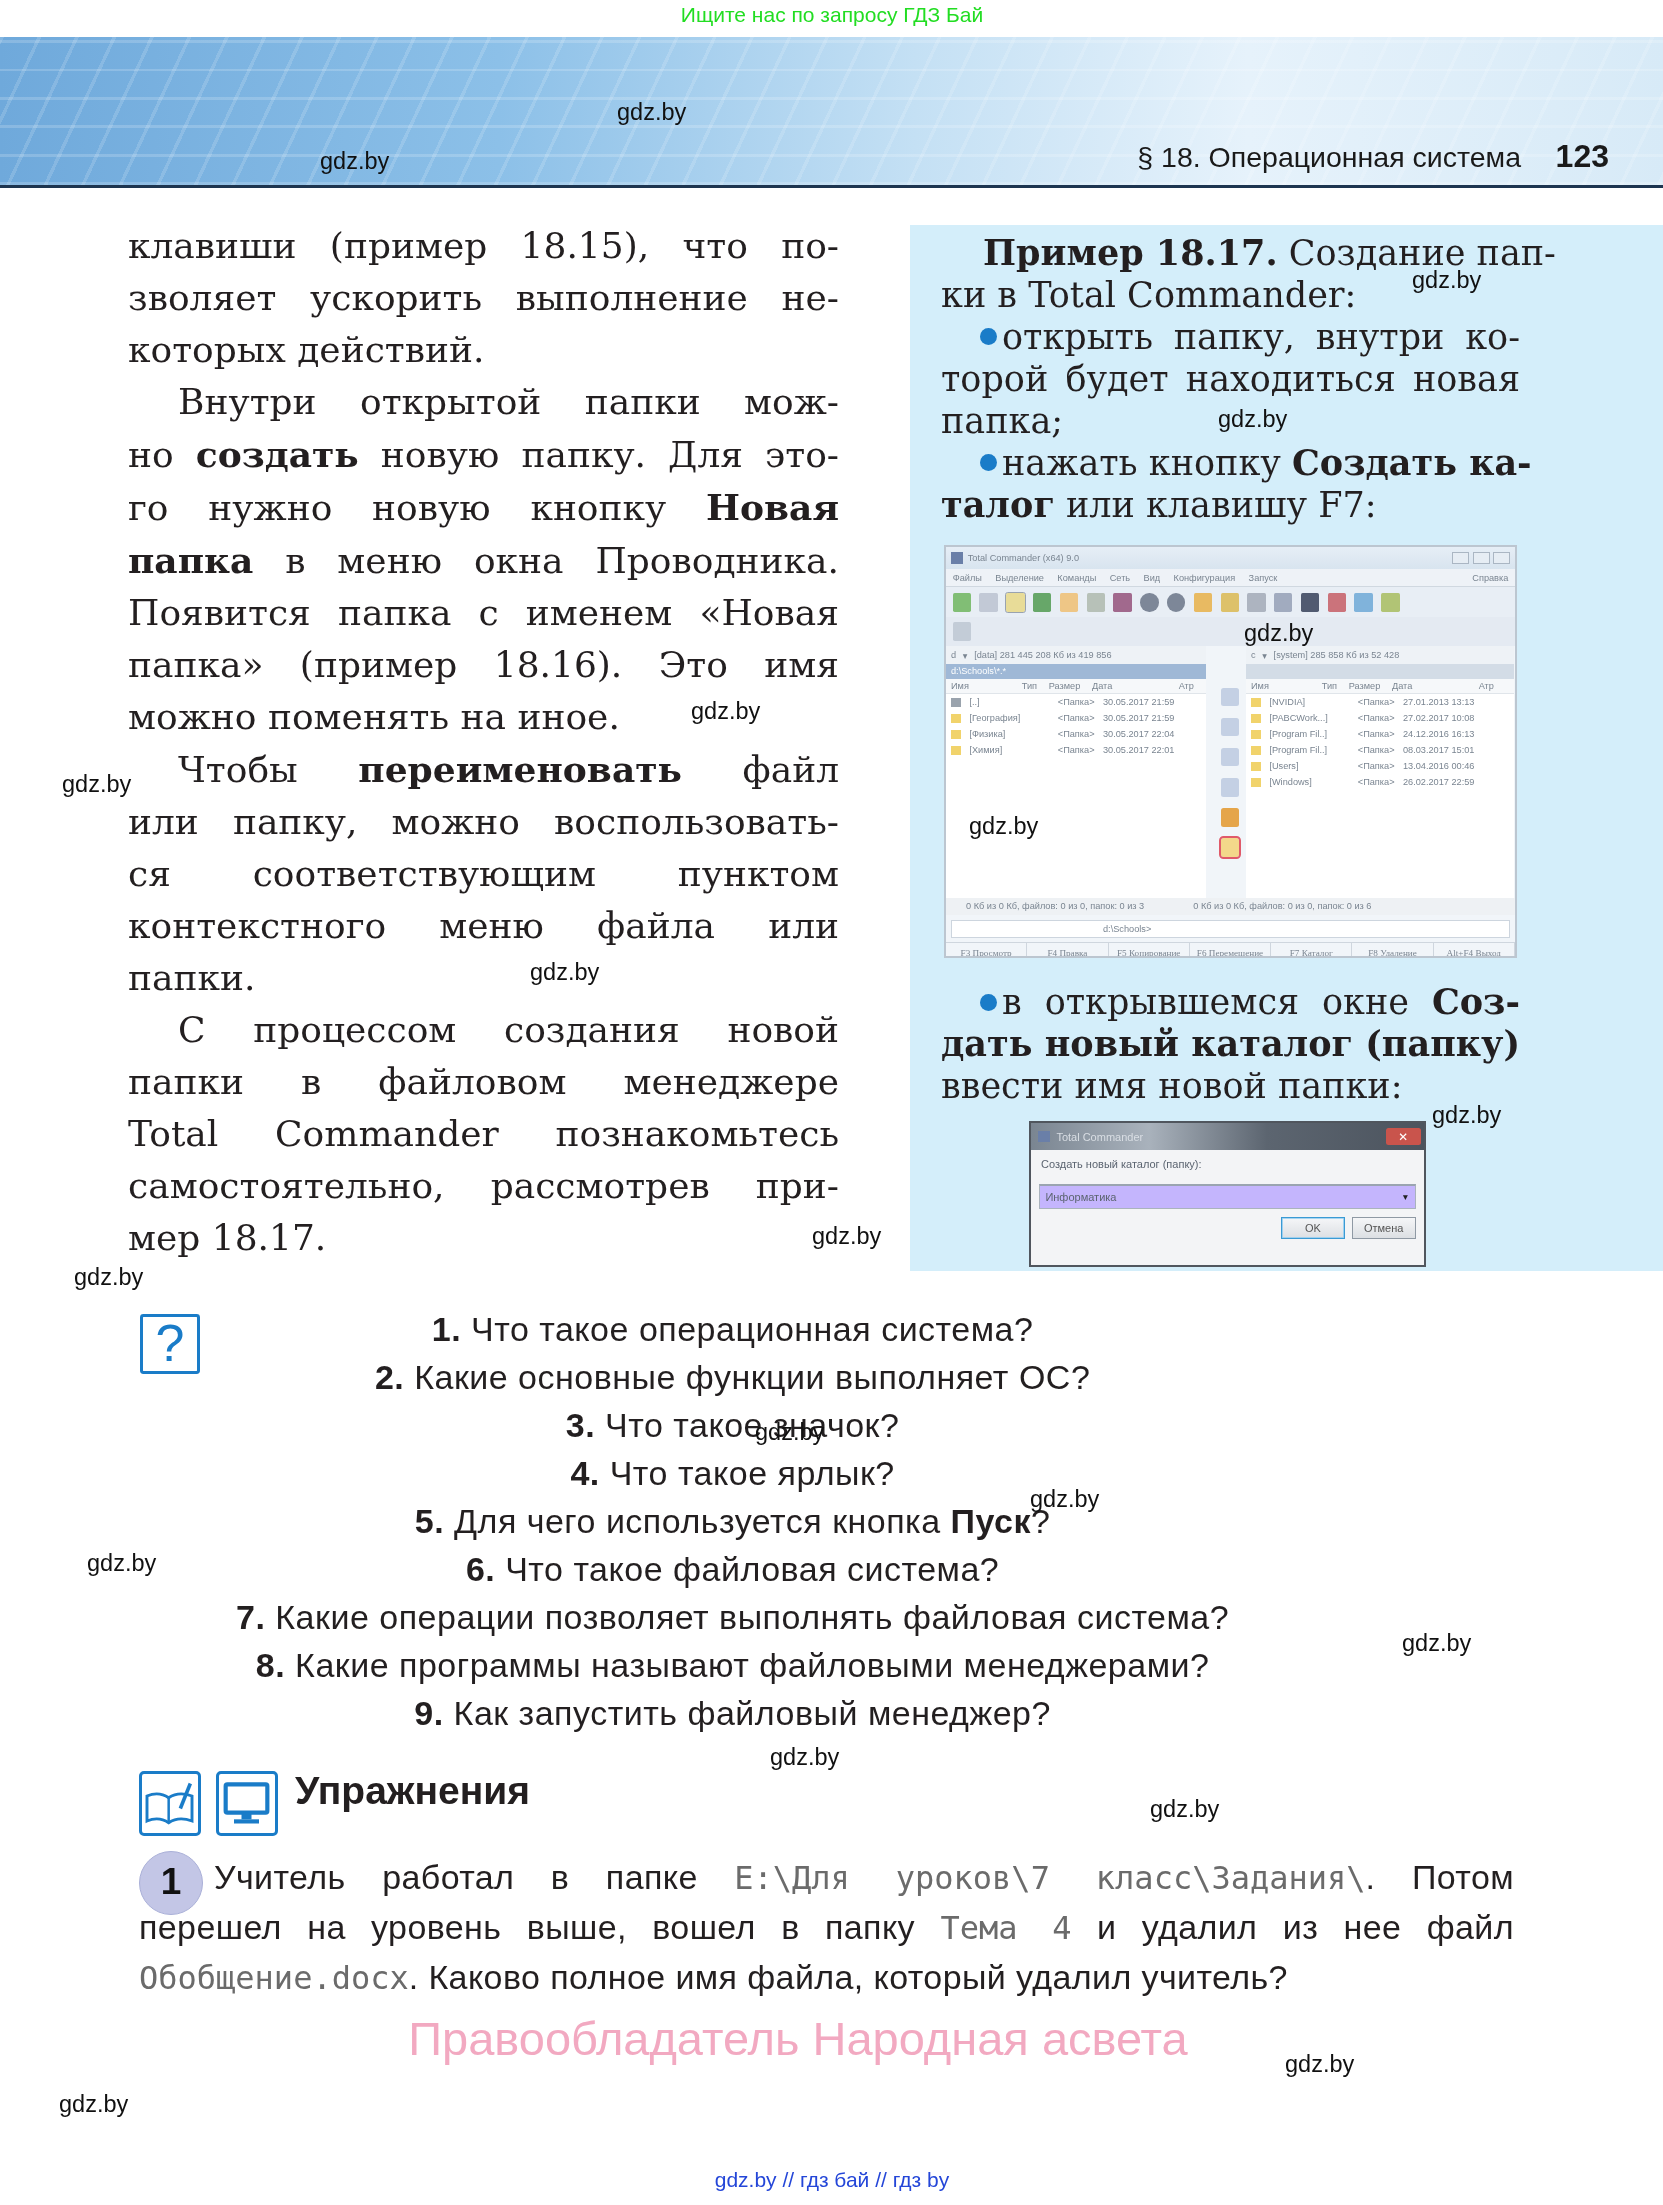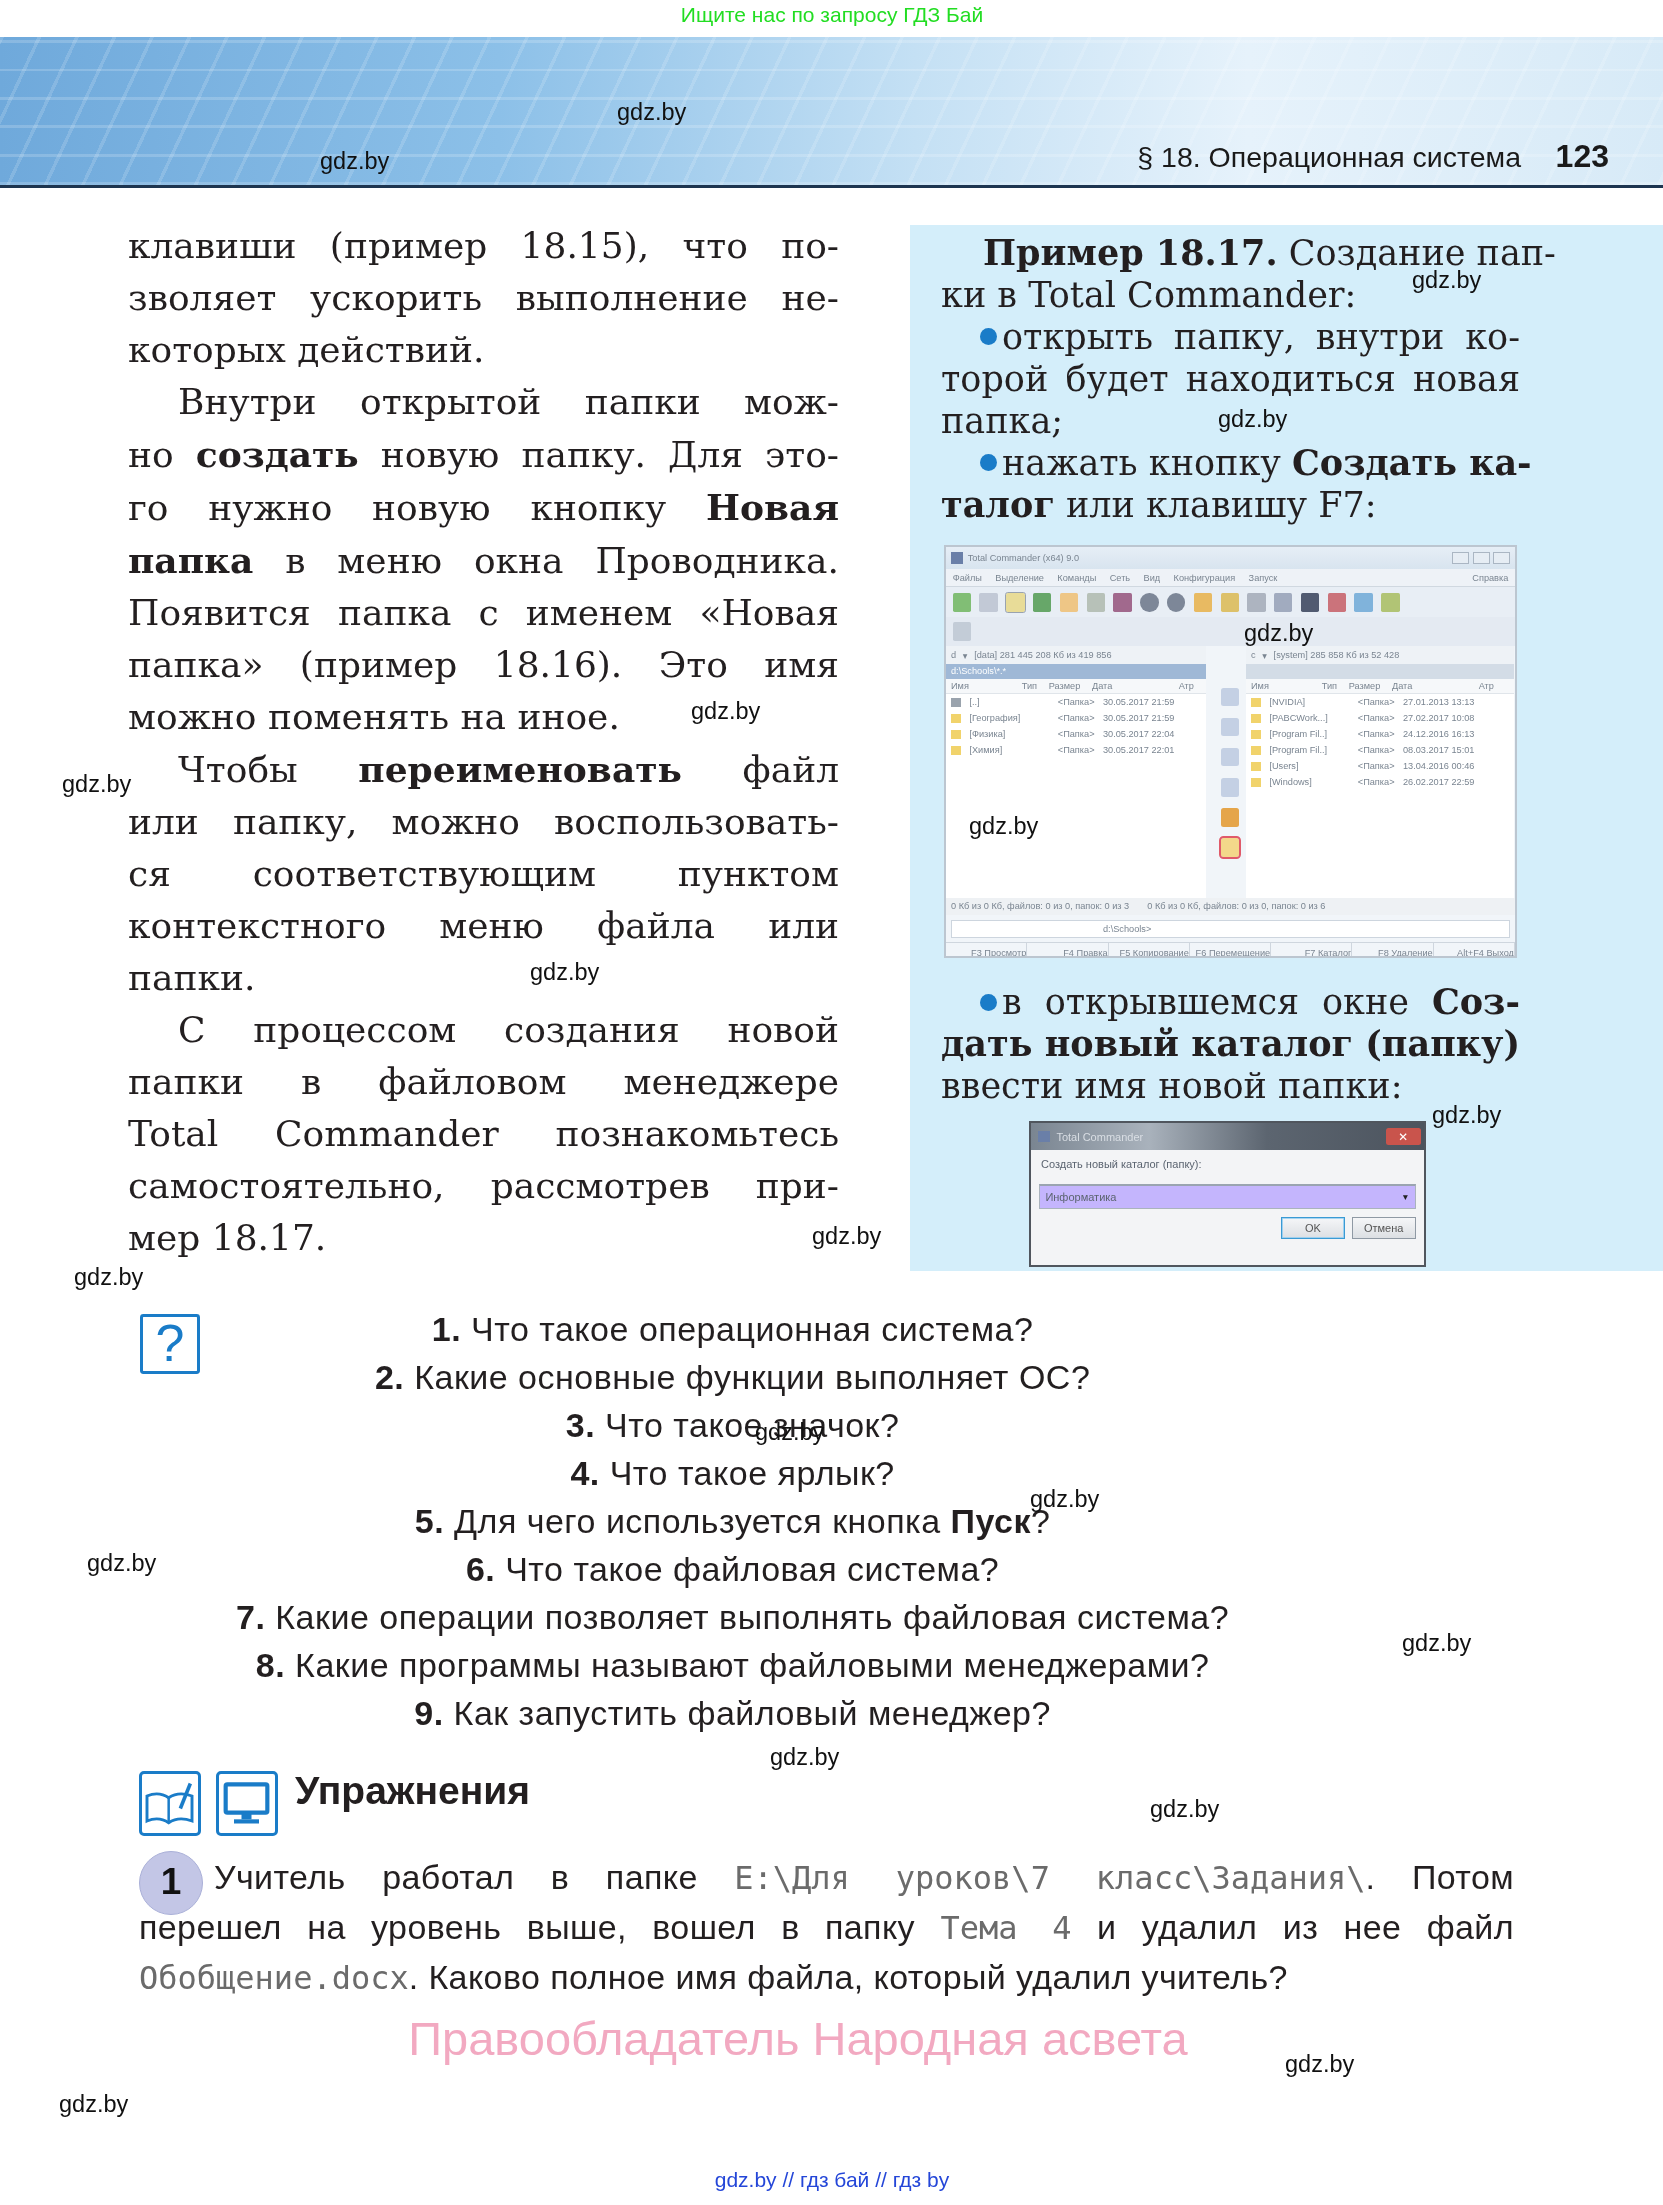--- a/index.html
+++ b/index.html
@@ -56,24 +56,24 @@
   .tc-drive { height: 18.4px; background: #eef2f6; display: flex; align-items: center; gap: 6.7px; padding-left: 5px; }
   .tc-path { height: 15px; background: #9fb8d6; color: #fff; padding-left: 5px; line-height: 15px; }
   .tc-path.inactive { background: #d3dce6; color: #7a8591; }
   .tc-colhdr { height: 15px; display: flex; gap: 11.7px; padding-left: 5px; background: #f6f8fa; border-bottom: 0.8px solid #e0e5ea; line-height: 15px; }
   .tc-row { height: 16px; display: flex; gap: 8.4px; padding-left: 5px; line-height: 16px; white-space: nowrap; }
   .tc-folder { width: 10px; height: 9.2px; background: #f1d36b; margin-top: 3.4px; flex: none; }
   .tc-row .n { width: 80px; overflow: hidden; }
   .tc-side { position: absolute; left: 267px; top: 42px; width: 34px; display: flex; flex-direction: column; gap: 11.7px; align-items: center; }
   .tc-side span { width: 18.4px; height: 18.4px; background: #c4d0e4; border-radius: 2.5px; display: block; }
   .tc-side span.hl { outline: 2.5px solid #e05a6a; background: #f3d88a; }
-  .tc-status { height: 17px; display: flex; background: #eef1f4; line-height: 17px; padding-left: 5px; gap: 68px; }
+  .tc-status { height: 17px; display: flex; background: #eef1f4; line-height: 17px; padding-left: 20px; gap: 99px; }
   .tc-cmd { height: 18.4px; background: #fff; border: 0.8px solid #cdd5de; margin: 5px 5px 0 5px; line-height: 17px; padding-left: 151px; }
   .tc-fkeys { height: 20px; display: flex; margin-top: 3.4px; border-top: 0.8px solid #cfd6de; }
-  .tc-fkeys span { flex: 1; border-right: 0.8px solid #cfd6de; text-align: right; line-height: 20px; white-space: nowrap; overflow: hidden; }
+  .tc-fkeys span { flex: 1; border-right: 0.8px solid #cfd6de; text-align: center; line-height: 20px; white-space: nowrap; overflow: hidden; font-family: Liberation Serif, serif; }
 
   
   .dlg { position: absolute; left: 119px; top: 896px; width: 397px; height: 146px; border: 2.5px solid #50565e; background: #f3f4f6; font-family: "Liberation Sans", sans-serif; font-size: 11px; color: #5b6470; overflow: hidden; }
   .dlg-title { height: 27px; background: linear-gradient(90deg,#7a8591,#a9b2bc 30%,#5c6570 60%,#4c545e); display: flex; align-items: center; gap: 6.7px; padding-left: 7px; color: #d9dee4; }
   .dlg-close { margin-left: auto; width: 35px; height: 17px; background: #c9544c; border-radius: 2.5px; margin-right: 3.4px; color:#fff; text-align:center; line-height:17px; font-size: 11.7px; }
   .dlg-label { padding: 8.4px 10px 0; }
   .dlg-input { margin: 13.4px 8.4px 0; height: 25px; background: #c4b5fd; border: 0.8px solid #aab3bd; border-top: 2.5px solid #9aa4b0; display: flex; align-items: center; padding-left: 5px; }
   .dlg-input .dd { margin-left: auto; margin-right: 5px; font-size: 8.4px; color: #222; }
   .dlg-btns { display: flex; justify-content: flex-end; gap: 6.7px; margin: 8.4px 8.4px 0; }
   .dlg-btn { width: 64px; height: 22px; border: 0.8px solid #8f99a4; background: linear-gradient(#f5f6f8,#dcdfe3); text-align: center; line-height: 20px; color: #555; }

